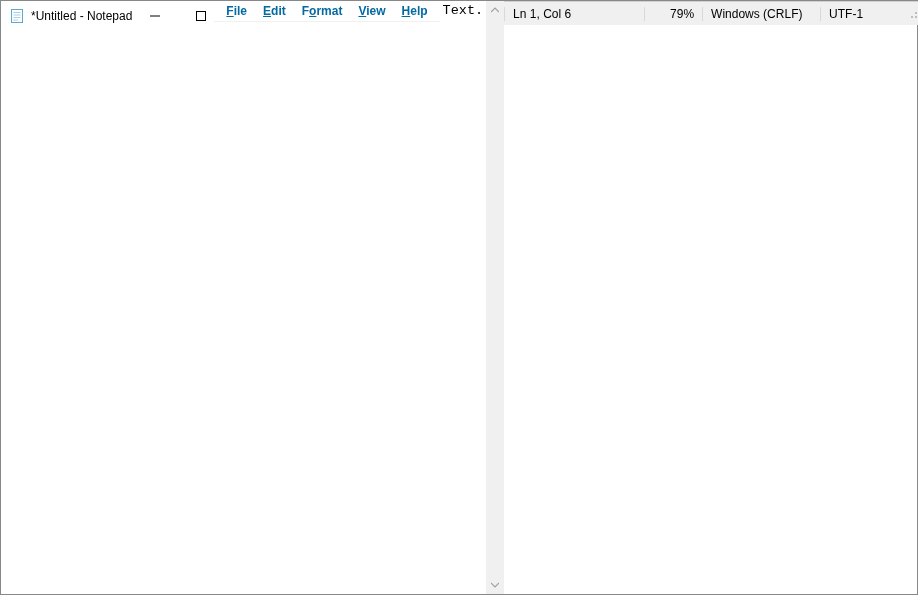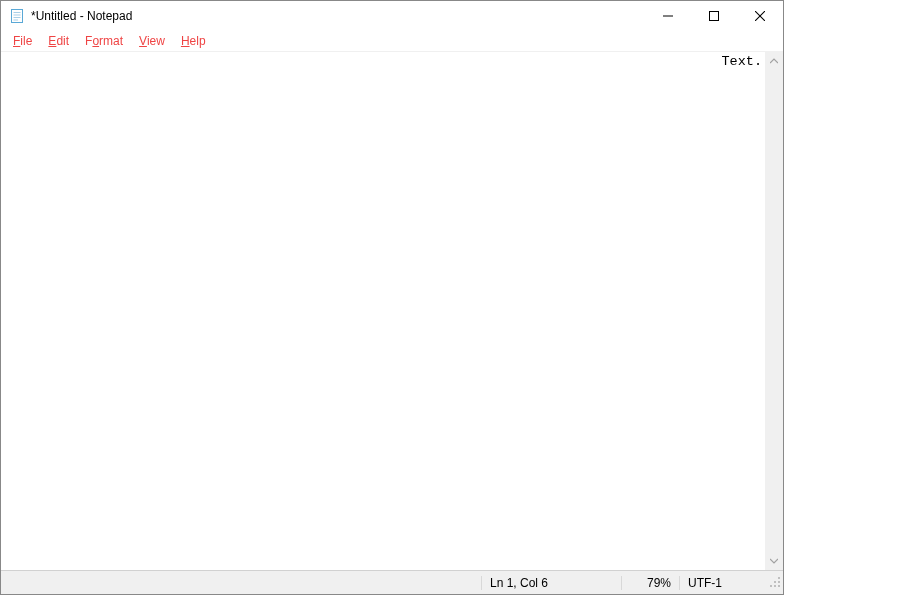--- a/index.html
+++ b/index.html
@@ -1,26 +1,26 @@
 <!DOCTYPE html>
 <html><head>
   <meta charset="utf-8">
   <style>
     * { box-sizing: border-box; margin: 0; padding: 0; }
     html, body { width: 918px; height: 595px; overflow: hidden; font-family: "Segoe UI", Tahoma, sans-serif; font-size: 12px; }
-    .window { width: 784px; height: 595px; border: 1px solid #888; background: #fff; display: flex; flex-direction: column; }
+    .window { width: 918px; height: 595px; border: 1px solid #888; background: #fff; display: flex; flex-direction: row; }
     .titlebar { height: 30px; display: flex; align-items: center; background: #fff; }
     .titlebar-icon { width: 16px; height: 16px; margin: 0 6px 0 8px; display: inline-flex; }
     .titlebar-title { flex: 0 0 auto; font-size: 12px; color: #000; }
     .titlebar-spacer { flex: 1 1 auto; }
     .win-controls { display: flex; height: 100%; }
     .win-btn { width: 46px; height: 100%; display: flex; align-items: center; justify-content: center; background: transparent; border: none; }
     .win-btn svg { width: 10px; height: 10px; }
     .menubar { height: 21px; display: flex; align-items: center; padding: 0 4px; background: #fff; border-bottom: 1px solid #f0f0f0; }
-    .menu-item { padding: 2px 8px; font-size: 12px; color: #ef4444; cursor: default; }
+    .menu-item { padding: 2px 8px; font-size: 12px; color: #0369a1; cursor: default; font-weight: bold; }
     .menu-item u { text-decoration: underline; }
     .editor-wrap { flex: 1 1 auto; position: relative; display: flex; }
     .editor { flex: 1 1 auto; font-family: Consolas, "Courier New", monospace; font-size: 13.5px; line-height: 1.3; padding: 1px 3px; white-space: pre; color: #000; background: #fff; text-align: right; }
     .scrollbar-v { width: 18px; background: #f0f0f0; display: flex; flex-direction: column; align-items: center; }
     .scroll-arrow { width: 100%; height: 18px; display: flex; align-items: center; justify-content: center; }
     .scroll-arrow svg { width: 8px; height: 8px; }
     .scrollbar-track { flex: 1 1 auto; }
     .statusbar { height: 24px; border-top: 1px solid #d1d1d1; background: #f0f0f0; display: flex; align-items: center; font-size: 12px; color: #000; }
     .statusbar .spacer { flex: 1 1 auto; }
     .status-cell { display: flex; align-items: center; padding: 0 8px; border-left: 1px solid #d8d8d8; }
@@ -89,20 +89,21 @@
             <polyline points="0,2 4,6 8,2" fill="none" stroke="#a0a0a0" stroke-width="1.2"></polyline>
           </svg>
       </div>
     </div>
   </div>
 
   <div class="statusbar">
     <div class="spacer"></div>
     <div class="status-cell cursor">Ln 1, Col 6</div>
     <div class="status-cell zoom">79%</div>
+    <div class="status-cell eol">Windows (CRLF)</div>
     <div class="status-cell enc">UTF-1</div>
     <div class="grip">
       <svg width="12" height="12" viewBox="0 0 12 12">
         <circle cx="10" cy="2" r="0.8" fill="#808080"></circle>
         <circle cx="6" cy="6" r="0.8" fill="#808080"></circle>
           <circle cx="10" cy="6" r="0.8" fill="#808080"></circle>
         <circle cx="2" cy="10" r="0.8" fill="#808080"></circle>
           <circle cx="6" cy="10" r="0.8" fill="#808080"></circle>
           <circle cx="10" cy="10" r="0.8" fill="#808080"></circle>
       </svg>

